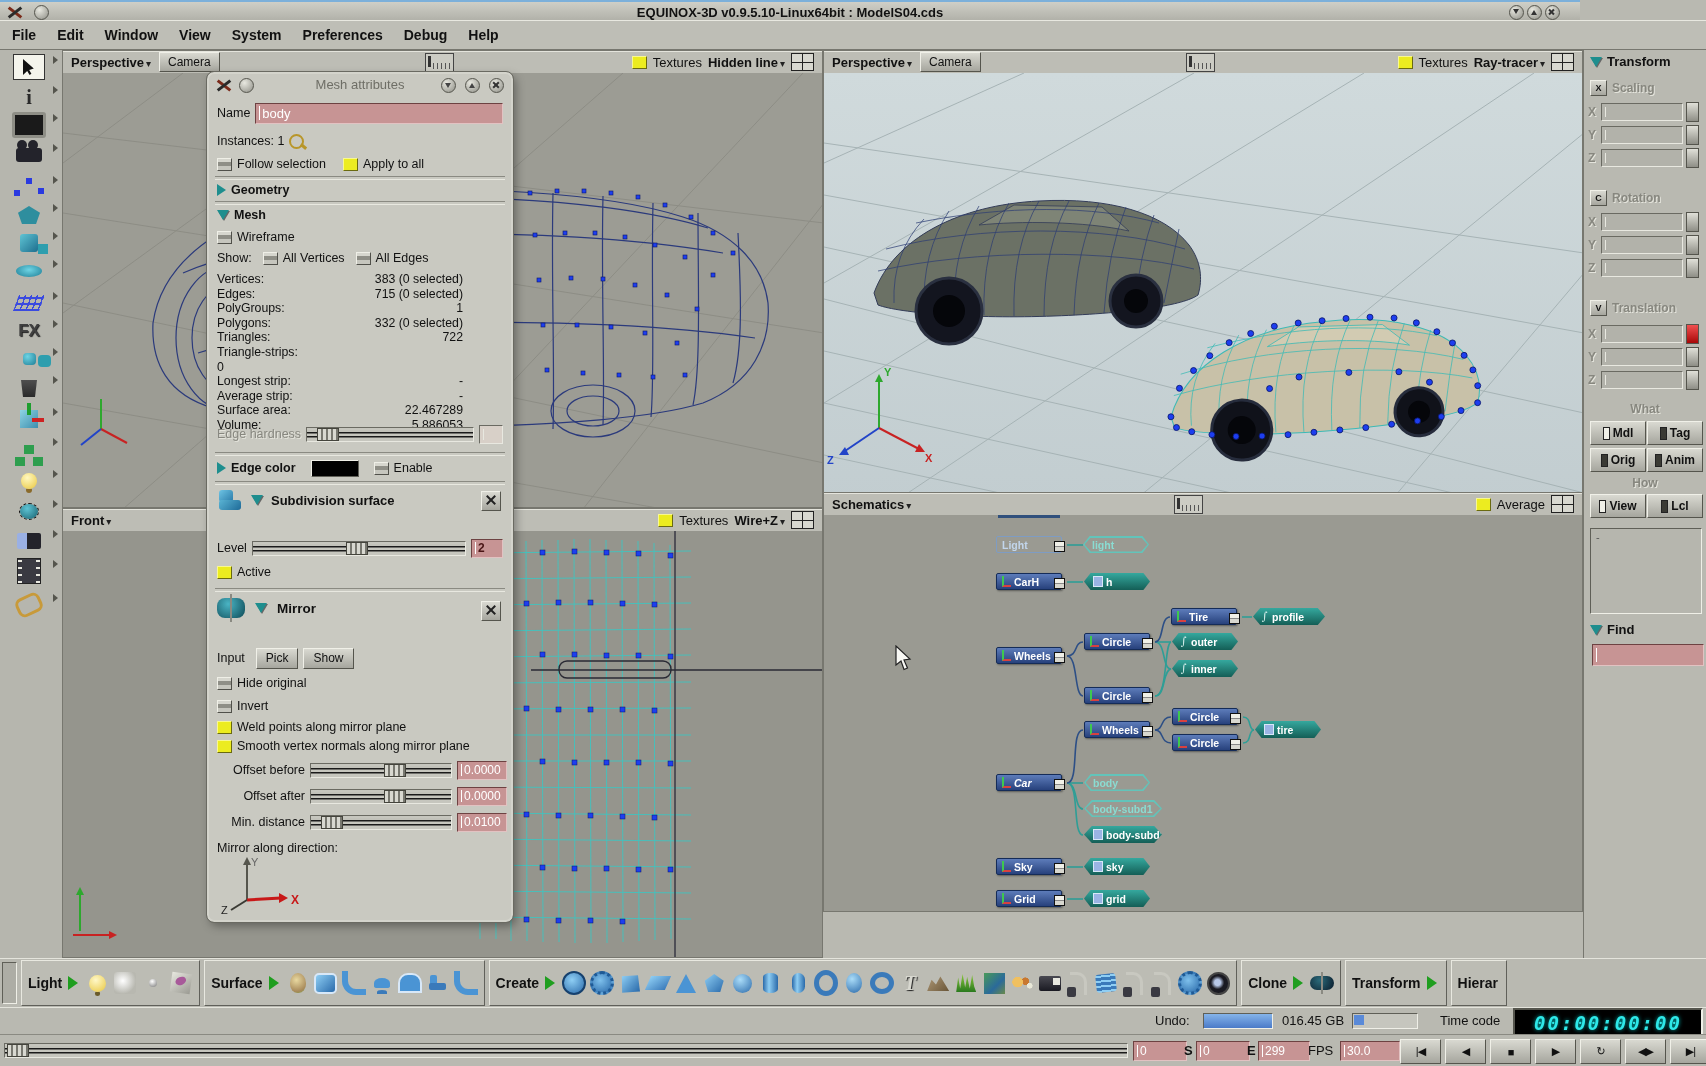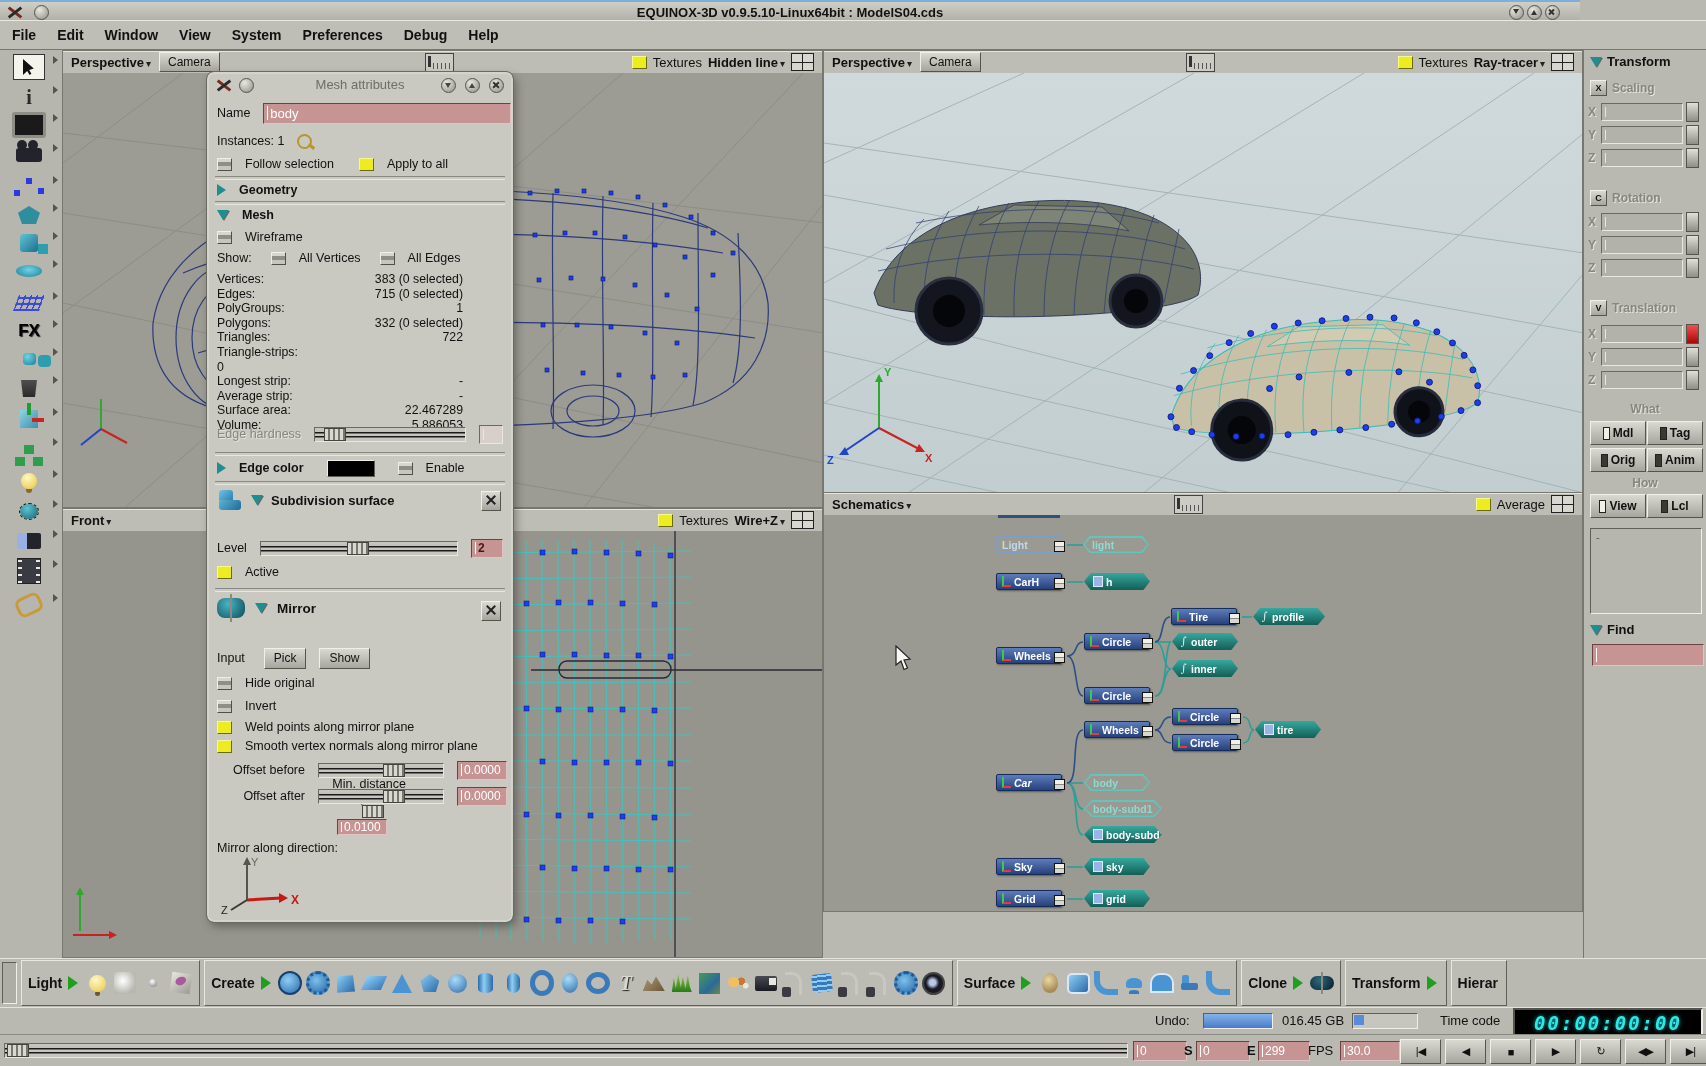--- a/index.html
+++ b/index.html
@@ -69,21 +69,21 @@
   .li-cam::before{content:"";position:absolute;left:1px;top:-8px;width:10px;height:10px;border-radius:50%;background:#23232b;}
   .li-cam::after{content:"";position:absolute;left:12px;top:-8px;width:10px;height:10px;border-radius:50%;background:#23232b;}
   .li-spline{width:30px;height:18px;background:
      linear-gradient(#2a3ae0,#2a3ae0) 0 12px/6px 6px no-repeat,
      linear-gradient(#2a3ae0,#2a3ae0) 12px 0/6px 6px no-repeat,
      linear-gradient(#2a3ae0,#2a3ae0) 24px 10px/6px 6px no-repeat;}
   .li-shapes{width:22px;height:18px;background:#2e8e9e;clip-path:polygon(50% 0,100% 38%,82% 100%,18% 100%,0 38%);}
   .li-extrude{width:18px;height:18px;background:linear-gradient(135deg,#5fc4d4,#1e6e8e);border-radius:3px;box-shadow:14px 6px 0 -4px #2e9eae;}
   .li-lathe{width:26px;height:12px;background:radial-gradient(ellipse at 50% 40%,#6ed4e4,#1e7e96);border-radius:50%;}
   .li-mesh{width:26px;height:16px;background:repeating-linear-gradient(90deg,#3a4ae0 0 1.5px,transparent 1.5px 6px),repeating-linear-gradient(0deg,#3a4ae0 0 1.5px,transparent 1.5px 6px);transform:skewX(-20deg);}
-  .li-fx{font-size:17px;font-weight:bold;color:#000000;text-shadow:1px 1px 1px #222;}
+  .li-fx{font-size:17px;font-weight:bold;color:#404040;text-shadow:1px 1px 1px #222;}
   .li-slip{width:13px;height:12px;background:radial-gradient(circle at 35% 30%,#6ed4e4,#1e7e96);border-radius:4px;box-shadow:15px 2px 0 0 #2e9eae;}
   .li-trash{width:20px;height:20px;background:linear-gradient(#555,#2a2a2a);clip-path:polygon(10% 15%,90% 15%,80% 100%,20% 100%);}
   .li-move{width:18px;height:18px;background:linear-gradient(135deg,#8ed4e4,#3e8eae);position:relative;}
   .li-move::before{content:"";position:absolute;left:7px;top:-7px;width:4px;height:12px;background:#1e9e2e;}
   .li-move::after{content:"";position:absolute;left:12px;top:8px;width:12px;height:4px;background:#ce2222;}
   .li-hier{width:10px;height:9px;background:#2e9e4e;box-shadow:-9px 12px 0 0 #2e9e4e,9px 12px 0 0 #2e9e4e;}
   .li-bulb{width:16px;height:16px;border-radius:50%;background:radial-gradient(circle at 40% 30%,#fff8c0,#e8c63e);box-shadow:0 9px 0 -5px #8a6a2a;}
   .li-selsph{width:18px;height:15px;border-radius:50%;background:radial-gradient(circle at 40% 30%,#5ec4d4,#17606e);outline:1px dashed #111;}
   .li-render{width:24px;height:16px;background:linear-gradient(90deg,#9ab0e4 0 40%,#23232b 40%);border-radius:2px;}
   .li-film{width:22px;height:24px;background:repeating-linear-gradient(0deg,#e8e8e0 0 2px,transparent 2px 7px) 0 0/4px 100% no-repeat,
@@ -109,21 +109,21 @@
   .nhex.outline{background:#62c4ba;color:#8adcd2;}
   .nhex.outline::before{content:"";position:absolute;inset:1.5px;clip-path:polygon(10% 0,90% 0,100% 50%,90% 100%,10% 100%,0 50%);background:#9a9a92;}
   .nhex.outline span{position:relative;}
   .port{position:absolute;right:-4px;top:3.5px;width:9px;height:9px;background:linear-gradient(#f0f0e8 0 40%,#888 40% 60%,#d8d8d0 60%);border:1px solid #111;}
   .axico{width:9px;height:9px;border-left:2px solid #3ec84e;border-bottom:2px solid #d84040;flex:0 0 7px;}
   .objico{width:8px;height:9px;background:#9ab4e4;border:1px solid #d8e8f8;flex:0 0 8px;}
   .intico{font-family:"DejaVu Serif",serif;font-style:italic;font-size:11px;color:#d8f0ec;flex:0 0 7px;font-weight:normal;}
   
   #dialog{position:absolute;left:207px;top:72px;width:302px;height:846px;background:#c9c9c1;border-radius:7px;
           border:2px solid #d4d4cc;outline:1px solid #6a6a62;box-shadow:3px 4px 10px rgba(0,0,0,.35);font-size:12.5px;}
-  .drow{position:absolute;left:8px;display:flex;align-items:center;gap:13px;height:16px;}
+  .drow{position:absolute;left:8px;display:flex;align-items:center;gap:5px;height:16px;}
   .dlg-title{position:absolute;left:0;right:0;top:3px;text-align:center;color:#6e6e66;font-size:13px;}
   .magico{width:11px;height:11px;border:2px solid #b8962a;border-radius:50%;position:relative;}
   .magico::after{content:"";position:absolute;left:9px;top:9px;width:7px;height:3px;background:#b8962a;transform:rotate(40deg);}
   .subdico{width:26px;height:24px;position:relative;}
   .subdico::before{content:"";position:absolute;left:2px;top:2px;width:14px;height:12px;background:linear-gradient(135deg,#6ec4e4,#2a7aa8);border-radius: 3px;}
   .subdico::after{content:"";position:absolute;left:2px;top:12px;width:22px;height:10px;background:linear-gradient(135deg,#5ab4d4,#1e6a98);border-radius:3px;}
   .mirrico{width:28px;height:20px;background:radial-gradient(circle at 40% 30%,#4ab4c4,#0e4a56);border-radius:8px;position:relative;}
   .mirrico::after{content:"";position:absolute;left:13px;top:-4px;width:2px;height:28px;background:#8a8a82;}
   .swatch{width:46px;height:15px;background:#000;border:1px solid;border-color:#efefe7 #5f5f57 #5f5f57 #efefe7;}
   
@@ -878,20 +878,45 @@
           <i class="s-spot"></i>
         </span>
       <span class="tbi">
           <i class="s-point"></i>
         </span>
       <span class="tbi">
           <i class="s-area"></i>
         </span>
     </div>
     <div class="tbsec">
+      <span class="lbl">Surface</span>
+        <span class="garr"></span>
+      <span class="tbi">
+          <i class="s-head"></i>
+        </span>
+      <span class="tbi">
+          <i class="s-rcube"></i>
+        </span>
+      <span class="tbi">
+          <i class="s-pipe"></i>
+        </span>
+      <span class="tbi">
+          <i class="s-goblet"></i>
+        </span>
+      <span class="tbi">
+          <i class="s-tunnel"></i>
+        </span>
+      <span class="tbi">
+          <i class="s-chair"></i>
+        </span>
+      <span class="tbi">
+          <i class="s-pipe"></i>
+        </span>
+    </div>
+    <div class="tbsec">
       <span class="lbl">Create</span>
         <span class="garr"></span>
       <span class="tbi">
           <i class="s-circle"></i>
         </span>
       <span class="tbi">
           <i class="s-gear"></i>
         </span>
       <span class="tbi">
           <i class="s-cube"></i>
@@ -951,45 +976,20 @@
           <i class="s-plug"></i>
         </span>
       <span class="tbi">
           <i class="s-plug"></i>
         </span>
       <span class="tbi">
           <i class="s-gear"></i>
         </span>
       <span class="tbi">
           <i class="s-lens"></i>
-        </span>
-    </div>
-    <div class="tbsec">
-      <span class="lbl">Surface</span>
-        <span class="garr"></span>
-      <span class="tbi">
-          <i class="s-head"></i>
-        </span>
-      <span class="tbi">
-          <i class="s-rcube"></i>
-        </span>
-      <span class="tbi">
-          <i class="s-pipe"></i>
-        </span>
-      <span class="tbi">
-          <i class="s-goblet"></i>
-        </span>
-      <span class="tbi">
-          <i class="s-tunnel"></i>
-        </span>
-      <span class="tbi">
-          <i class="s-chair"></i>
-        </span>
-      <span class="tbi">
-          <i class="s-pipe"></i>
         </span>
     </div>
     <div class="tbsec">
       <span class="lbl">Clone</span>
         <span class="garr"></span>
       <span class="tbi">
           <i class="s-mirror"></i>
         </span>
     </div>
     <div class="tbsec">
@@ -1220,21 +1220,21 @@
     <div class="drow" style="top:714px;width:290px;">
       <span style="width:88px;text-align:right;">Offset after</span>
       <div class="slider" style="flex:1;">
           <span class="thumb" style="left:52%;"></span>
         </div>
       <div class="pink" style="width:42px;height:17px;">
           <span class="caret"></span>
           <span>0.0000</span>
         </div>
     </div>
-    <div class="drow" style="top:703px;width:290px;flex-direction:column;">
+    <div class="drow" style="top:740px;width:290px;">
       <span style="width:88px;text-align:right;">Min. distance</span>
       <div class="slider" style="flex:1;">
           <span class="thumb" style="left:7%;"></span>
         </div>
       <div class="pink" style="width:42px;height:17px;">
           <span class="caret"></span>
           <span>0.0100</span>
         </div>
     </div>
     <div class="drow" style="top:766px;">

